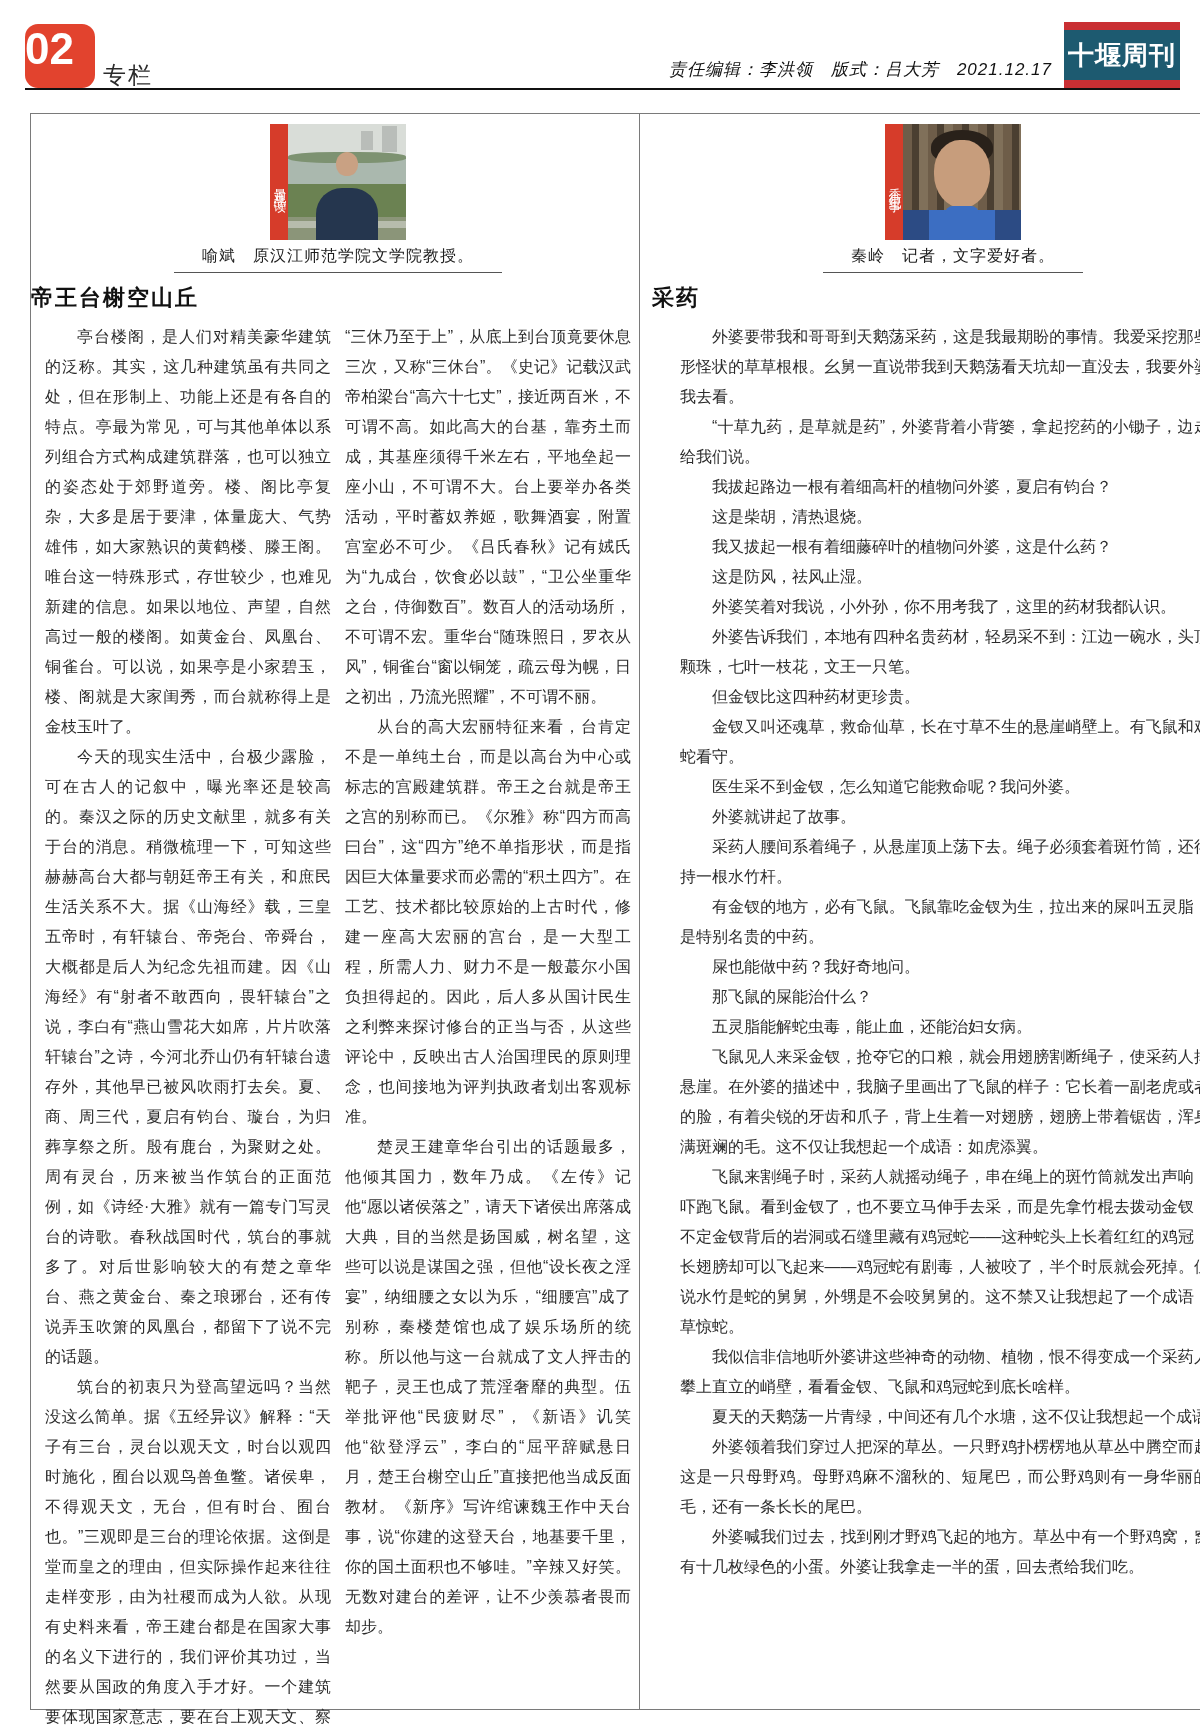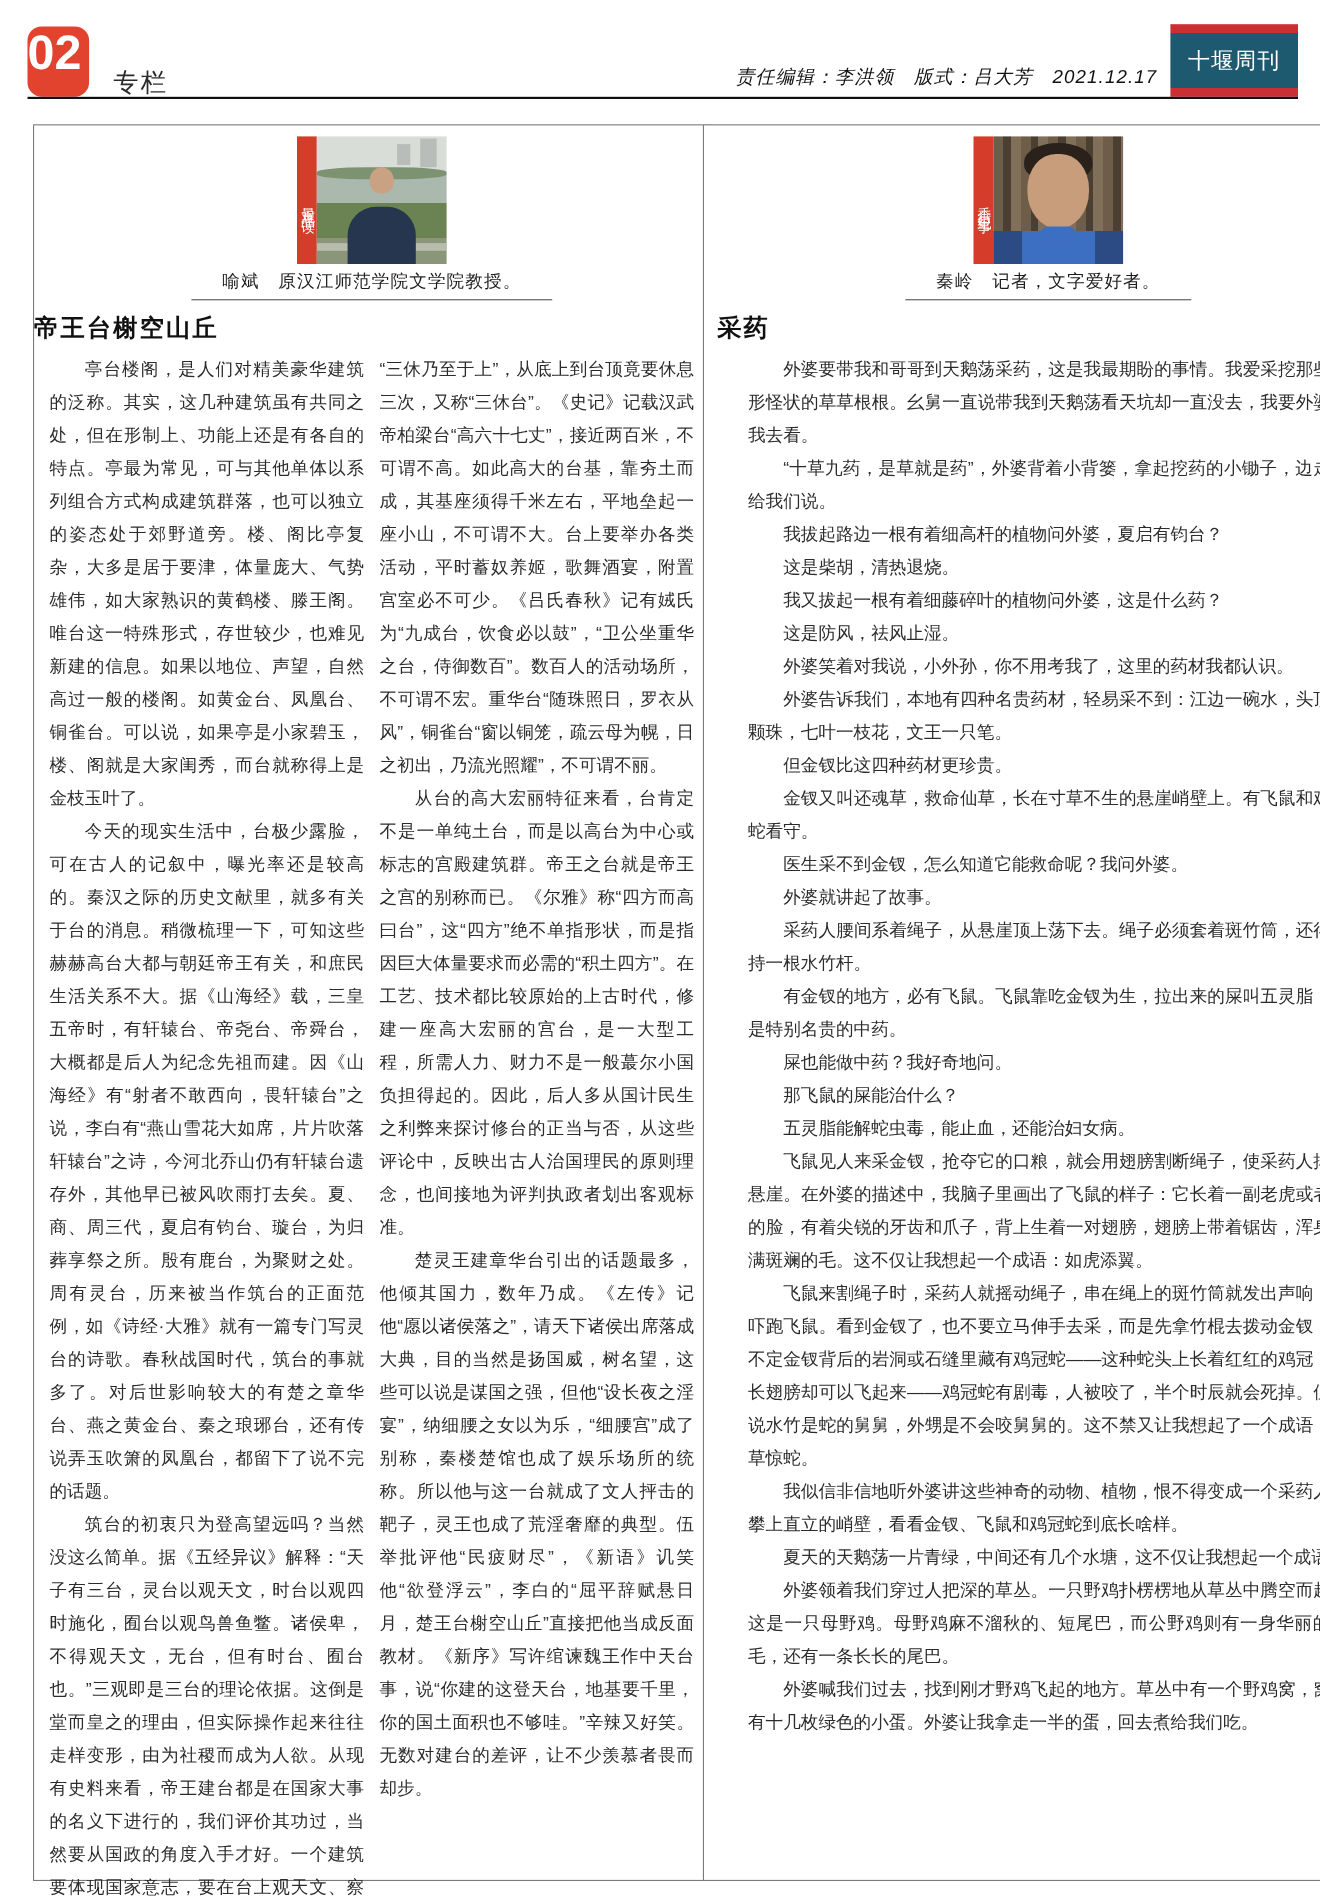--- a/index.html
+++ b/index.html
@@ -1,29 +1,29 @@
 <!DOCTYPE html>
 <html><head>
 <meta charset="utf-8">
 <style>
   html,body{margin:0;padding:0;background:#f2f2f2;}
   .page{position:relative;width:1200px;height:1730px;background:#ffffff;margin:0 auto;
         font-family:"Liberation Sans",sans-serif;color:#2b2b2b;overflow:hidden;}
 
   
-  .pagenum-box{position:absolute;left:25px;top:24px;width:56px;height:64px;border-radius:13px;
+  .pagenum-box{position:absolute;left:25px;top:24px;width:70px;height:64px;border-radius:13px;
 Image       display:flex;align-items:center;justify-content:center;
        color:#fff;font-size:44px;font-weight:bold;font-family:"Liberation Sans",sans-serif;}
   .section-label{position:absolute;left:103px;top:60px;font-size:23px;font-weight:normal;letter-spacing:2px;}
   .editor-line{position:absolute;right:148px;top:58px;font-size:17px;font-weight:normal;font-style:italic;
        letter-spacing:1px;color:#111;}
   .masthead{position:absolute;left:1064px;top:22px;width:116px;height:66px;display:flex;flex-direction:column;}
   .masthead .bar{height:8px;}
   .masthead .mid{flex:1;display:flex;align-items:center;justify-content:center;color:#fff;
-       font-family:"Liberation Serif",serif;font-weight:normal;font-size:20px;letter-spacing:1px;}
+       font-family:"Liberation Serif",serif;font-weight:bold;font-size:26px;letter-spacing:1px;}
   .page-rule{position:absolute;left:25px;width:1155px;top:88px;height:2px;background:#111;}
 
   
   .article{position:absolute;top:113px;height:1597px;width:616px;border:1px solid #7a7a7a;
        box-sizing:border-box;background:#fff;}
   .article.left{left:30px;}
   .article.right{left:639px;padding-left:12px;}
 
   .art-head{text-align:center;padding-top:10px;}
   .head-media{display:inline-flex;align-items:stretch;height:116px;vertical-align:top;}

